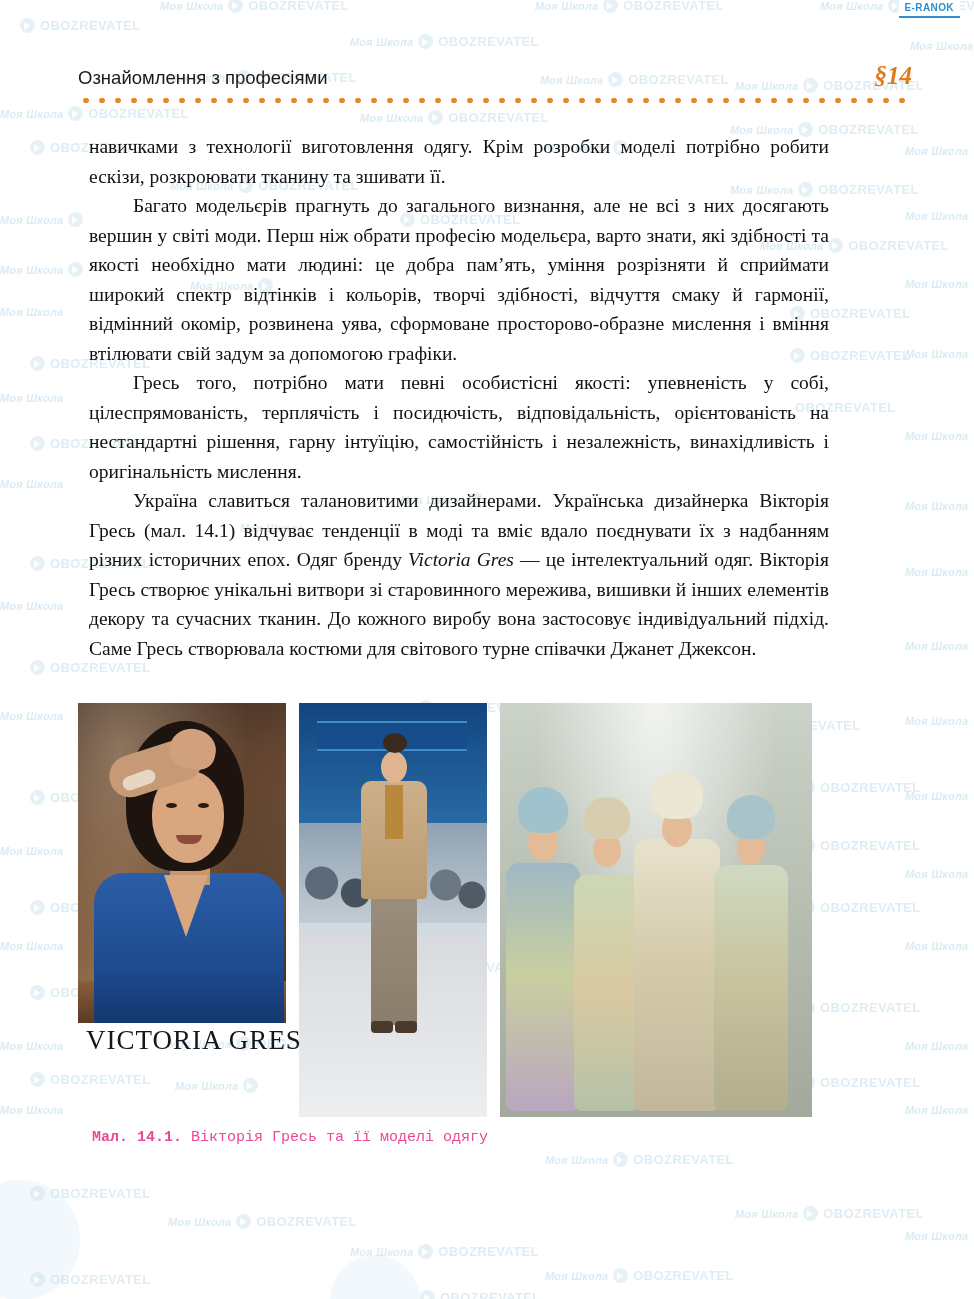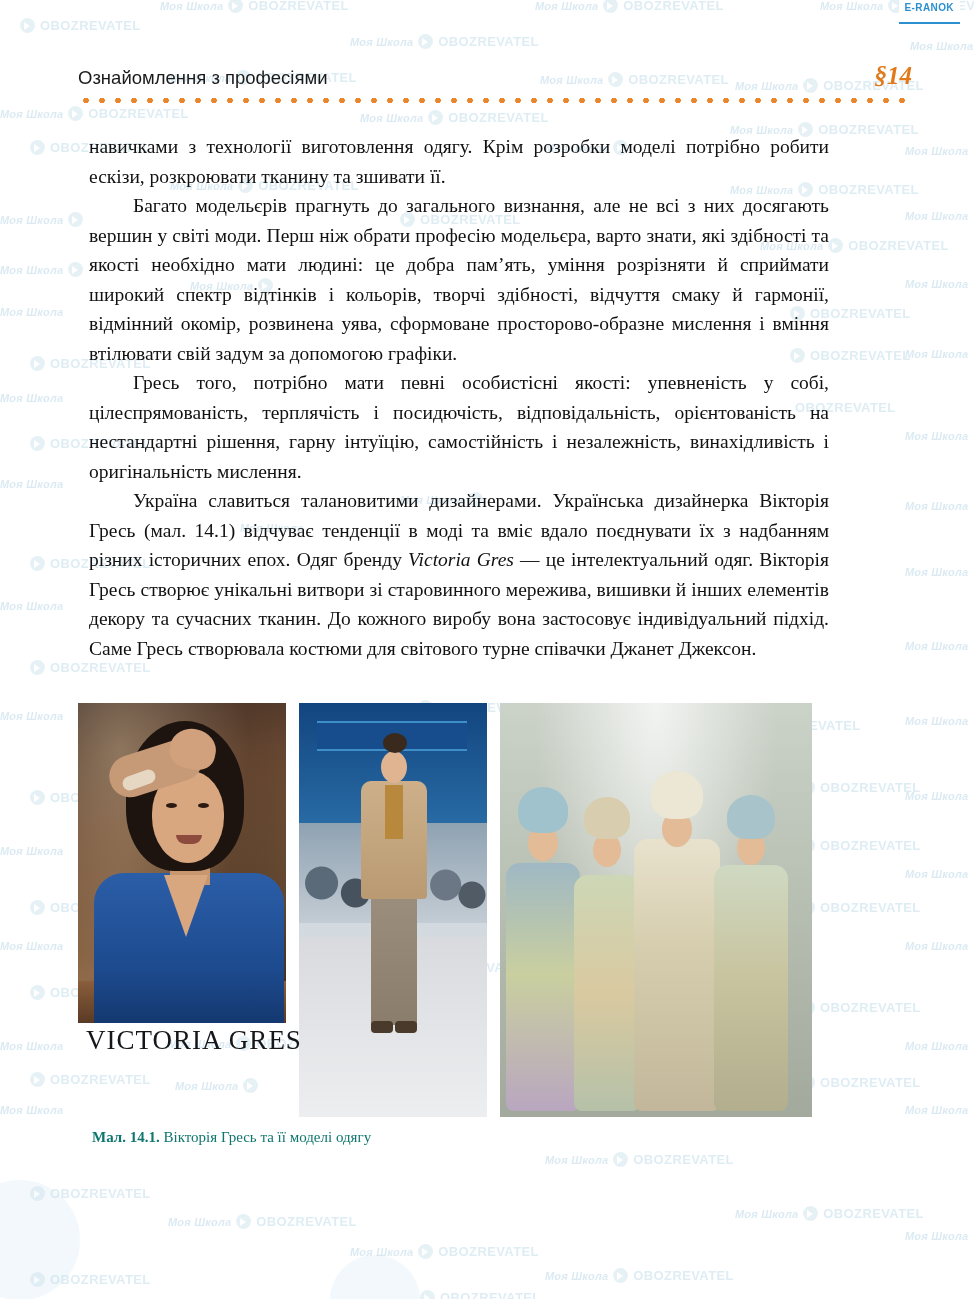--- a/index.html
+++ b/index.html
@@ -357,23 +357,23 @@
     border-radius: 14px 14px 8px 8px;
   }
   .m1 { left: 6px;  width: 74px; height: 330px; }
   .m2 { left: 72px; width: 70px; height: 318px; }
   .m3 { left: 134px;width: 86px; height: 348px; }
   .m4 { left: 214px;width: 74px; height: 322px; }
 
   .figure-caption {
     margin-top: 12px;
     margin-left: 14px;
-    font-family: Liberation Serif, serif;
+    font-family: Liberation Mono, monospace;
     font-size: 15px;
-    color: #0f766e;
+    color: #ec4899;
   }
   .figure-caption .cap-label {
     font-weight: bold;
   }
 
   
   .vg-logo {
     position: absolute;
     left: 78px;
     top: 1023px;
@@ -398,21 +398,21 @@
 
   .corner-badge {
     position: absolute;
     top: 0;
     right: 14px;
     font-family: "Liberation Sans", sans-serif;
     font-size: 10px;
     font-weight: bold;
     color: #2c8fd0;
     background: #ffffff;
-    padding: 2px 6px 9px;
+    padding: 2px 6px 3px;
     border-bottom: 2px solid #2c8fd0;
     letter-spacing: .4px;
     z-index: 20;
   }
 </style>
 </head>
 <body>
 
 <div class="watermark-layer">
   <div class="wm-circle" style="left:-40px;top:1180px;width:120px;height:120px;"></div>

